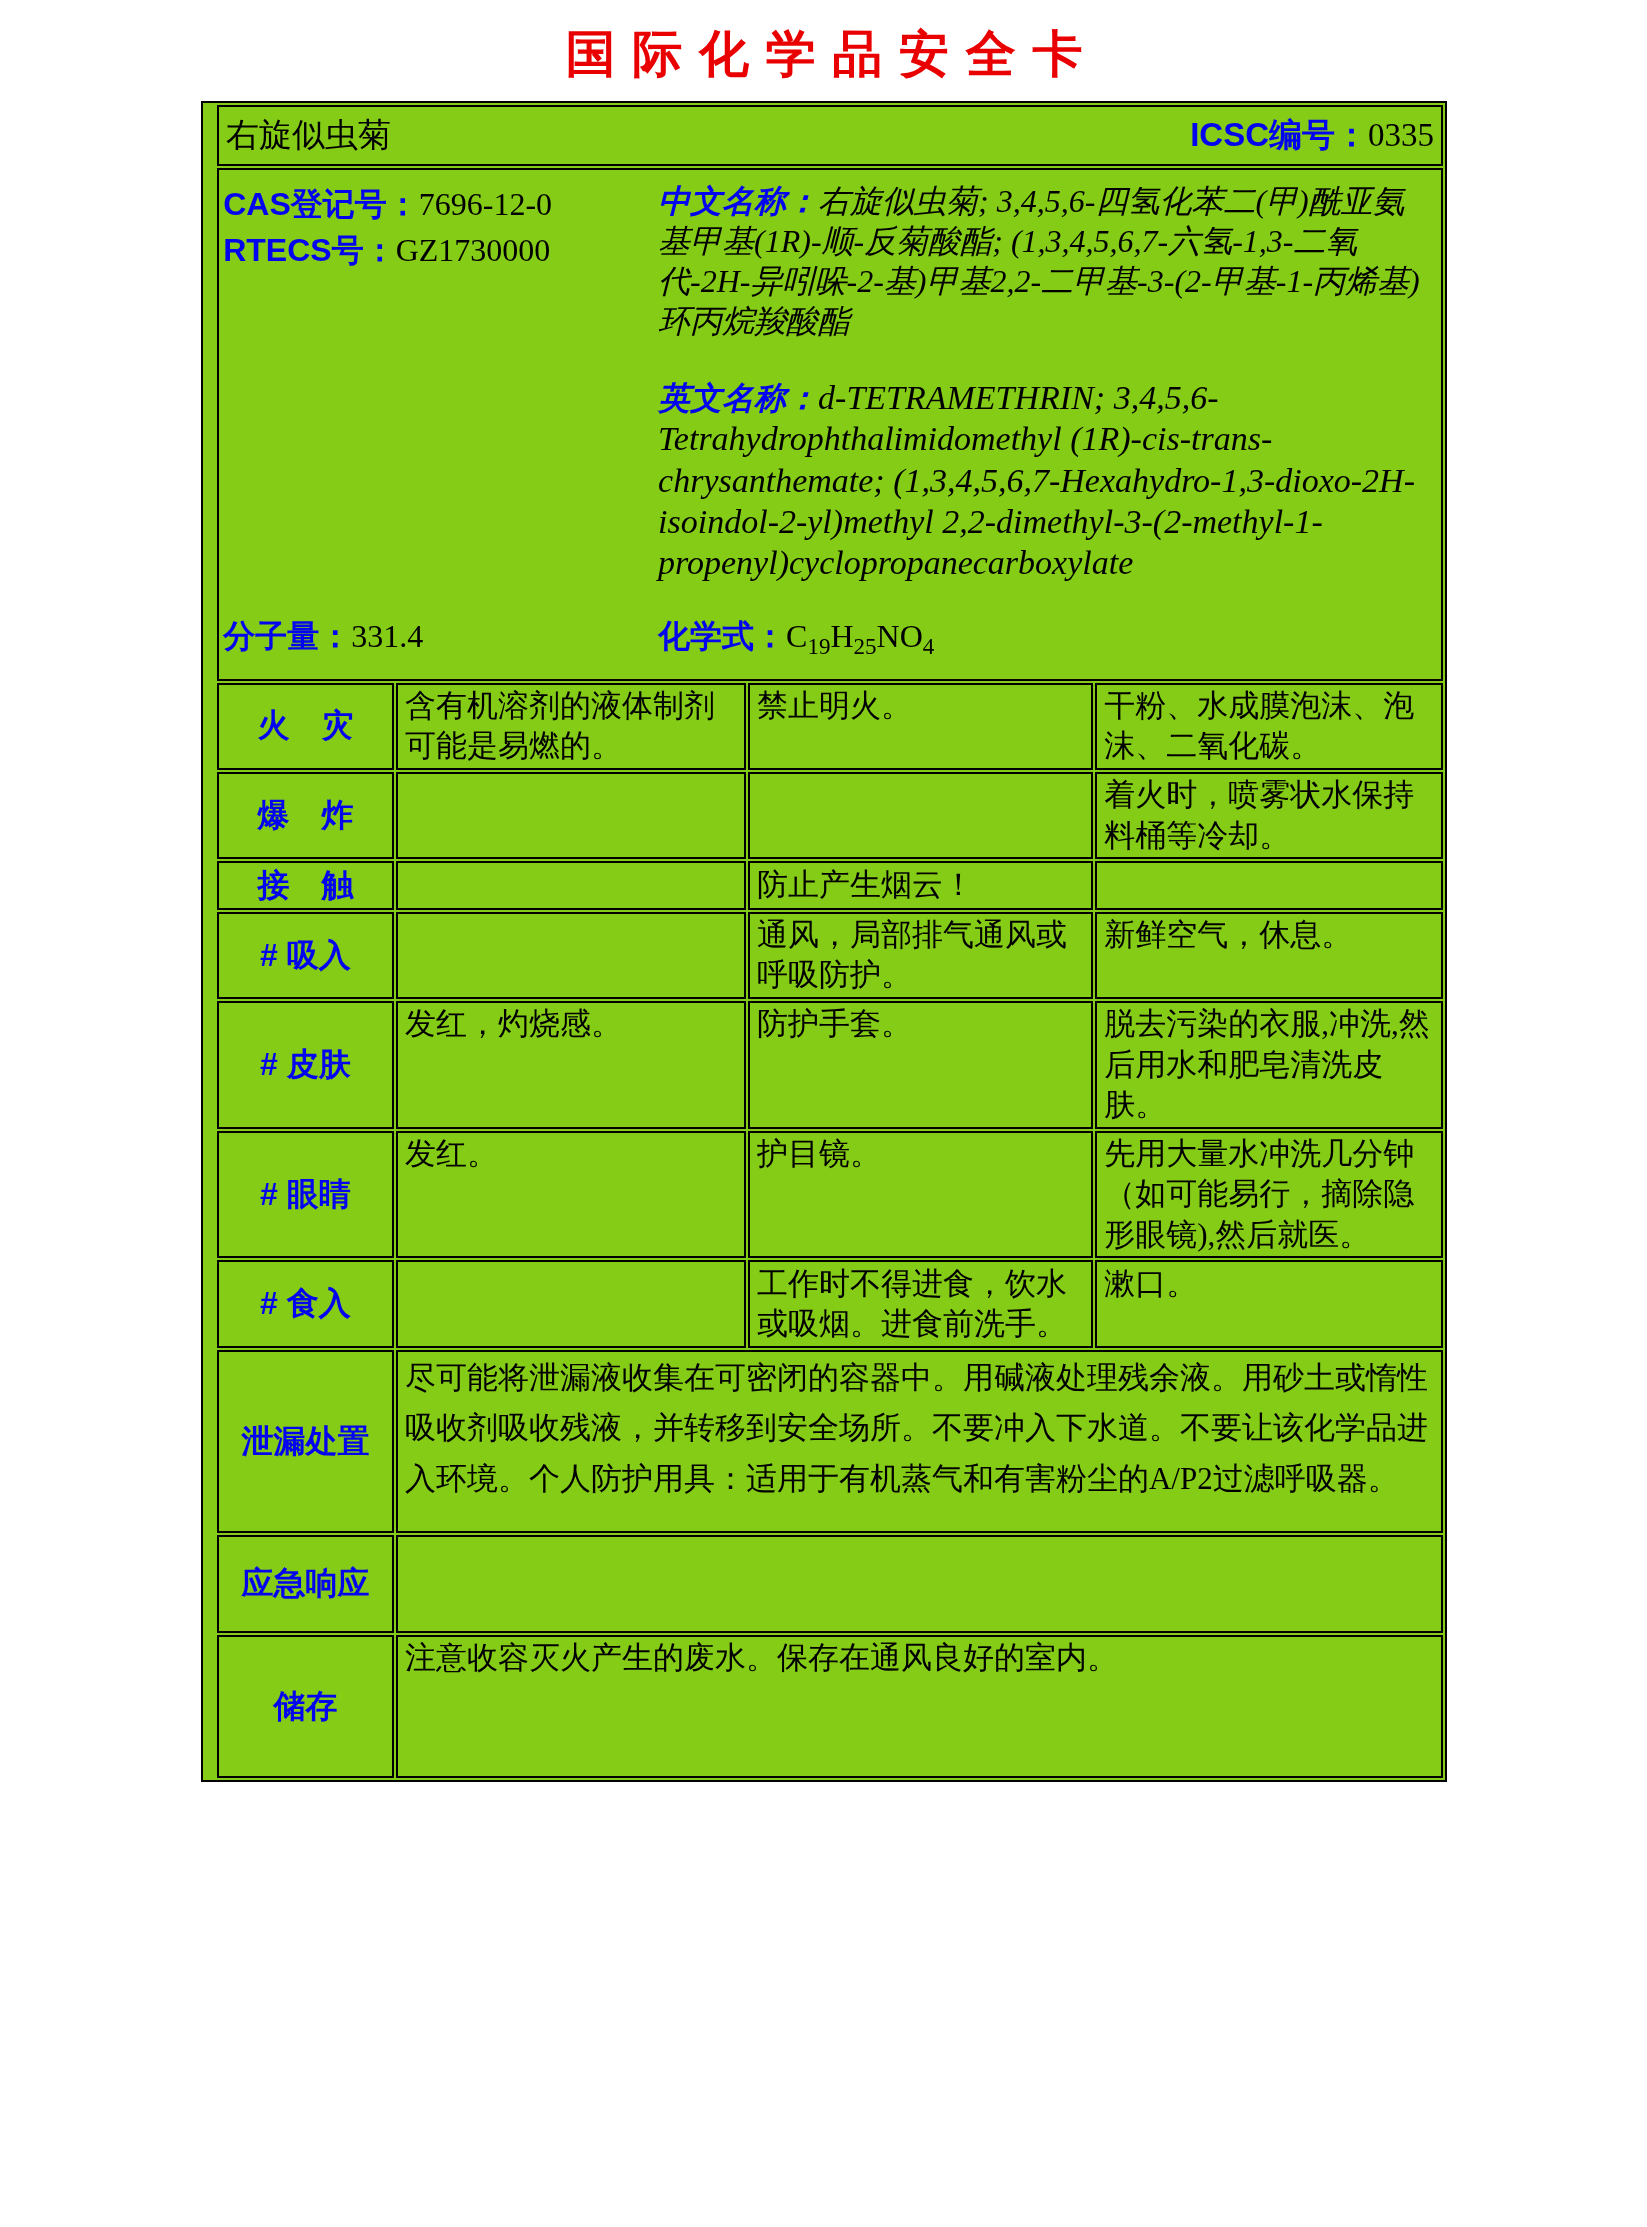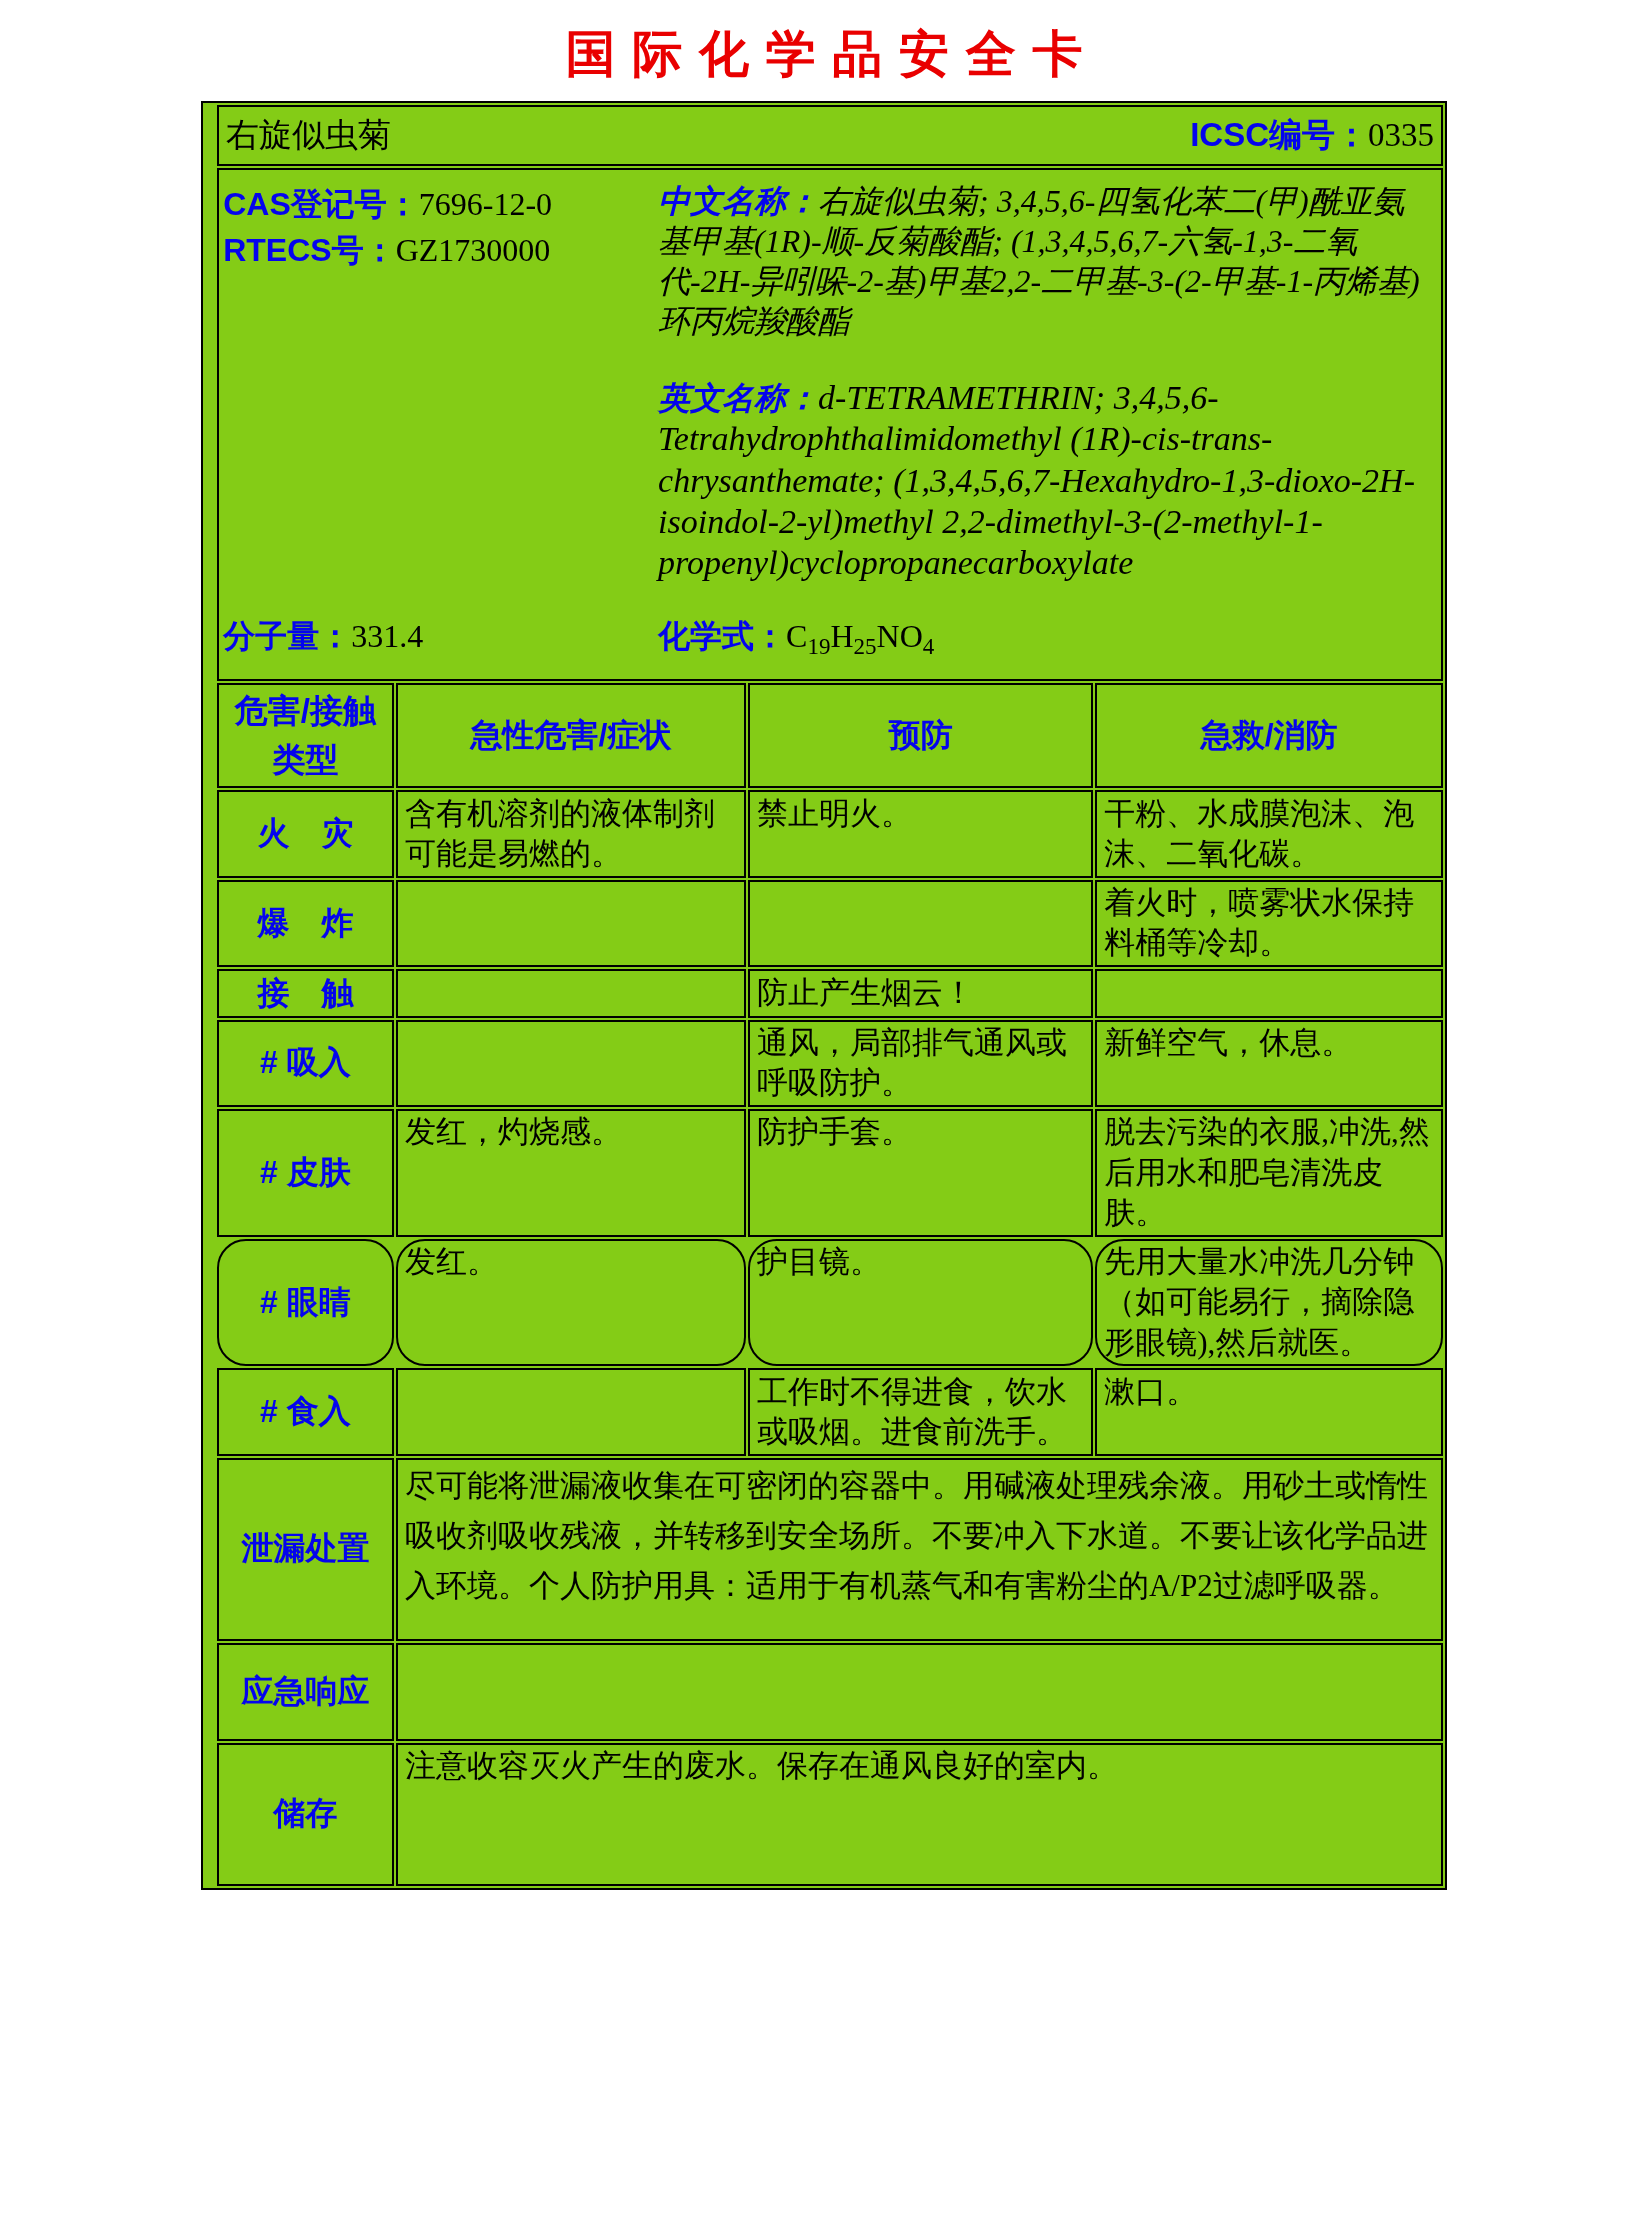--- a/index.html
+++ b/index.html
@@ -82,21 +82,21 @@
 
   td.cc { vertical-align: top; }
   td.loose { line-height: 1.62; }
 
   tr.r-thead  td { height: 78px; }
   tr.r-fire   td { height: 80px; }
   tr.r-expl   td { height: 87px; }
   tr.r-cont   td { height: 36px;  }
   tr.r-inh    td { height: 85px; }
   tr.r-skin   td { height: 96px; }
-  tr.r-eyes   td { height: 123px; border-radius: 29px; }
+  tr.r-eyes   td { height: 123px; }
   tr.r-ing    td { height: 82px; }
   tr.r-spill  td { height: 183px; }
   tr.r-pack   td { height: 106px; }
   tr.r-emerg  td { height: 98px; }
   tr.r-store  td { height: 143px; }
 </style>
 </head>
 <body>
 
 <div class="content">
@@ -149,27 +149,20 @@
                 <span class="lbl">分子量：</span><span class="val">331.4</span>
               </div>
               <div class="formula-box">
                 <span class="lbl">化学式：</span><span class="val">C<sub>19</sub>H<sub>25</sub>NO<sub>4</sub></span>
               </div>
             </div>
           </div>
         </td>
       </tr>
 
-      <tr class="r-thead">
-        <td class="label-cell hdr">危害/接触
-类型</td>
-        <td class="label-cell">急性危害/症状</td>
-        <td class="label-cell">预防</td>
-        <td class="label-cell">急救/消防</td>
-      </tr>
 
       <tr class="r-fire">
         <td class="label-cell">火　灾</td>
         <td class="cc">含有机溶剂的液体制剂可能是易燃的。</td>
         <td class="cc">禁止明火。</td>
         <td class="cc">干粉、水成膜泡沫、泡沫、二氧化碳。</td>
       </tr>
 
       <tr class="r-expl">
         <td class="label-cell">爆　炸</td>

